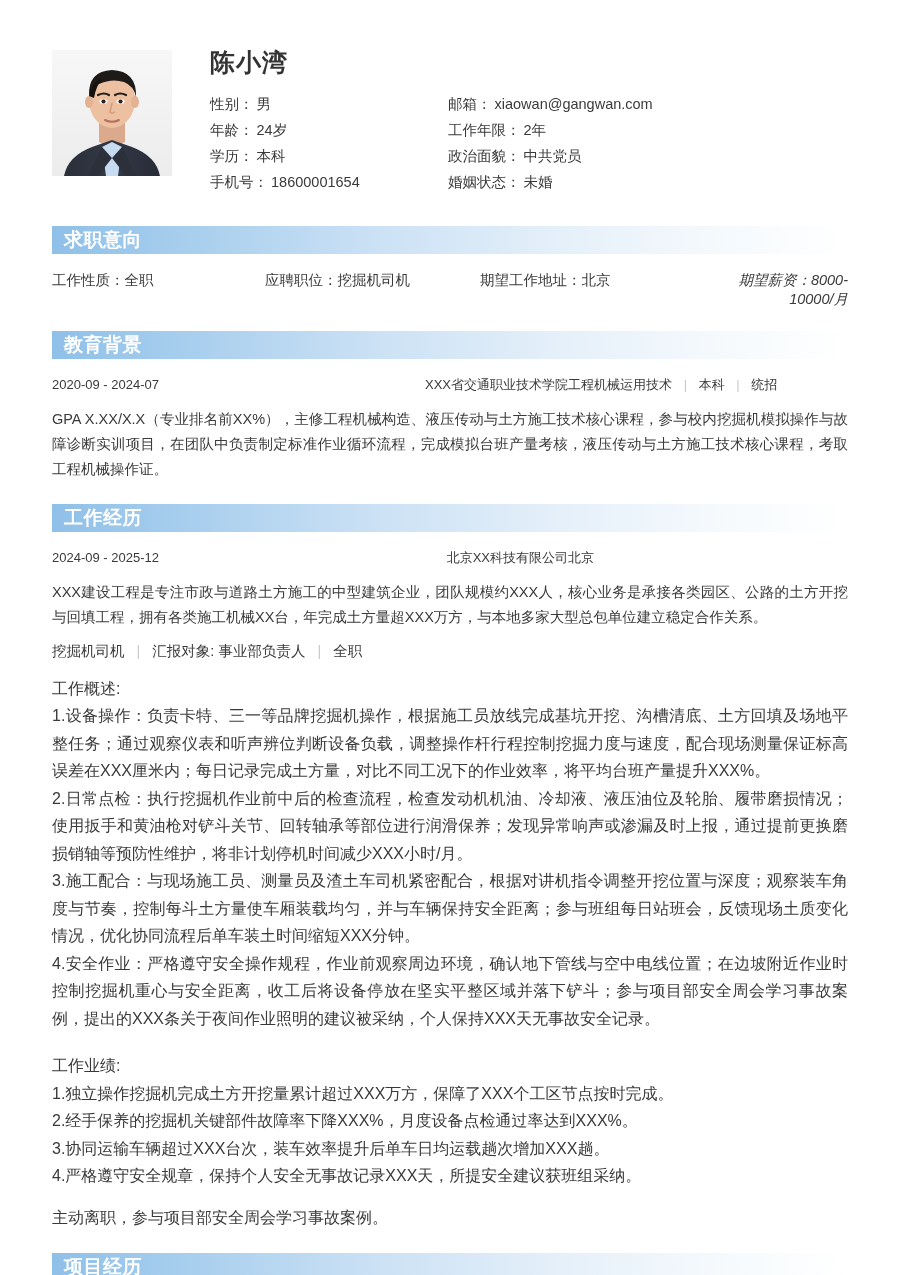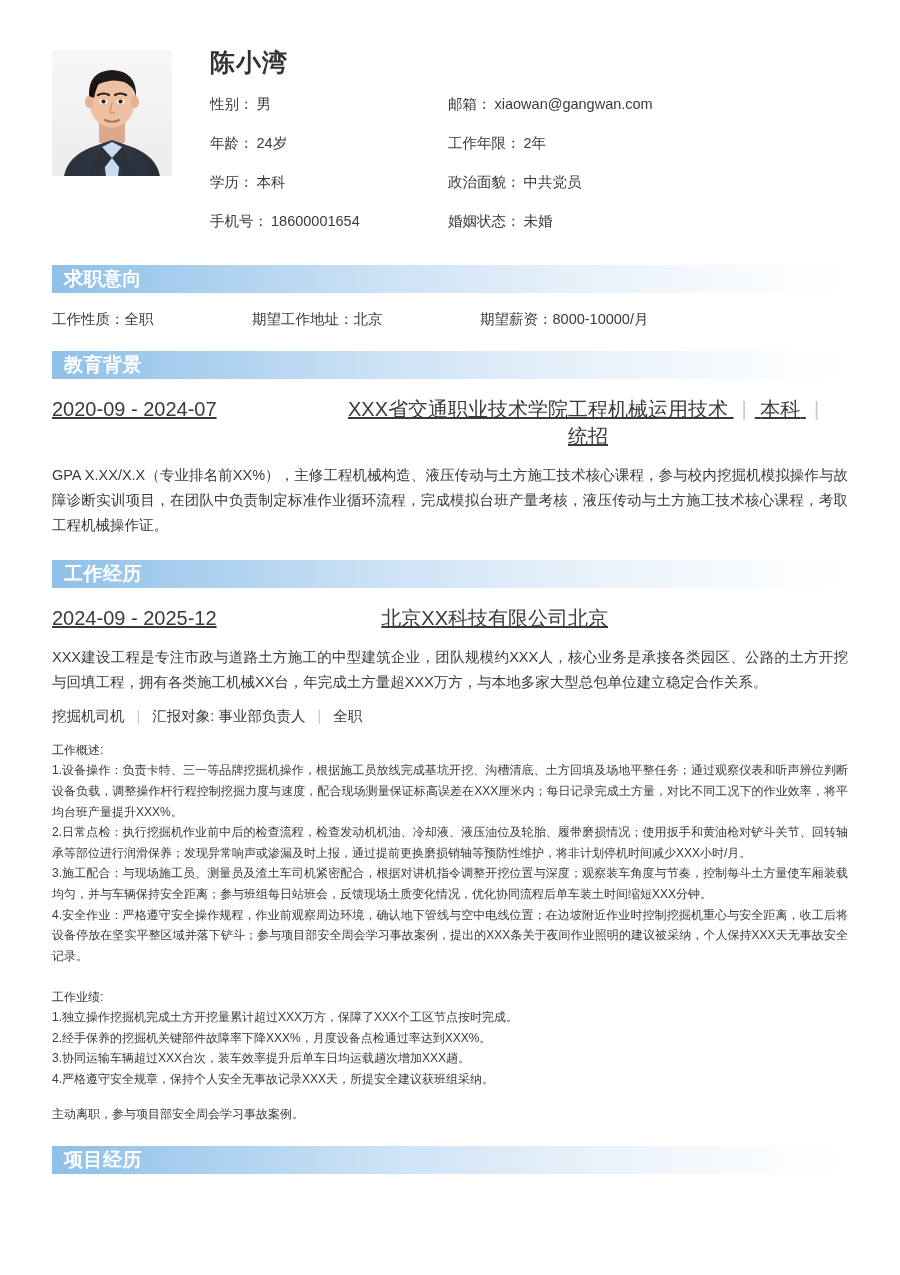--- a/index.html
+++ b/index.html
@@ -50,21 +50,21 @@
     font-size: 25px;
     font-weight: bold;
     color: #333333;
     letter-spacing: 1px;
     line-height: 1;
     margin-bottom: 20px;
   }
   .info-grid {
     display: grid;
     grid-template-columns: 238px 1fr;
-    row-gap: 20px;
+    row-gap: 7px;
     font-size: 14.5px;
     color: #3a3a3a;
   }
   .info-cell {
     white-space: nowrap;
   }
   .info-label { color: #3a3a3a; }
   .info-val { color: #3a3a3a; margin-left: 3px; }
 
   
@@ -83,32 +83,32 @@
   .sec-body {
     padding-top: 17px;
   }
 
   
   .kv-row {
     display: flex;
     font-size: 14.5px;
     color: #3a3a3a;
     margin-bottom: 16px;
+    gap: 13px;
   }
   .kv-row .c0 { width: 200px; }
   .kv-row .c1 { width: 202px; }
   .kv-row .c2 { width: 228px; }
-  .kv-row .c3 { flex: 1; text-align: left; }
+  .kv-row .c3 { flex: 1; text-align: right; font-style: italic; }
 
   .entry-head {
     display: flex;
-    font-size: 20px;
+    font-size: 13px;
     color: #3a3a3a;
     align-items: baseline;
-    text-decoration: underline;
   }
   .entry-head .eh-left { width: 280px; }
   .entry-head .eh-mid { flex: 1; text-align: right; }
   .entry-head .eh-right { width: 280px; text-align: left; }
 
   .sep {
     display: inline-block;
     margin: 0 8px;
     color: #c9c9c9;
     font-weight: normal;
@@ -120,21 +120,21 @@
     color: #3a3a3a;
     margin-top: 13px;
     text-align: justify;
   }
   .meta-line {
     font-size: 14.5px;
     color: #3a3a3a;
     margin-top: 12px;
   }
   .block {
-    font-size: 12px;
+    font-size: 16px;
     line-height: 1.72;
     color: #3a3a3a;
     margin-top: 14px;
     white-space: pre-wrap;
     text-align: justify;
   }
   .block.gap { margin-top: 20px; }
 </style>
 </head>
 <body>
@@ -200,20 +200,21 @@
         <div class="info-cell"><span class="info-label">手机号：</span><span class="info-val">18600001654</span></div>
         <div class="info-cell"><span class="info-label">婚姻状态：</span><span class="info-val">未婚</span></div>
       </div>
     </div>
   </div>
 
   <div class="sec-bar">求职意向</div>
   <div class="sec-body">
     <div class="kv-row">
       <div class="c0"><span>工作性质：</span><span>全职</span></div>
+      <div class="c1"><span>应聘职位：</span><span>挖掘机司机</span></div>
       <div class="c2"><span>期望工作地址：</span><span>北京</span></div>
       <div class="c3"><span>期望薪资：</span><span>8000-10000/月</span></div>
     </div>
   </div>
 
   <div class="sec-bar">教育背景</div>
   <div class="sec-body">
     <div class="entry-head">
       <div class="eh-left">2020-09 - 2024-07</div>
       <div class="eh-mid">XXX省交通职业技术学院</div>

